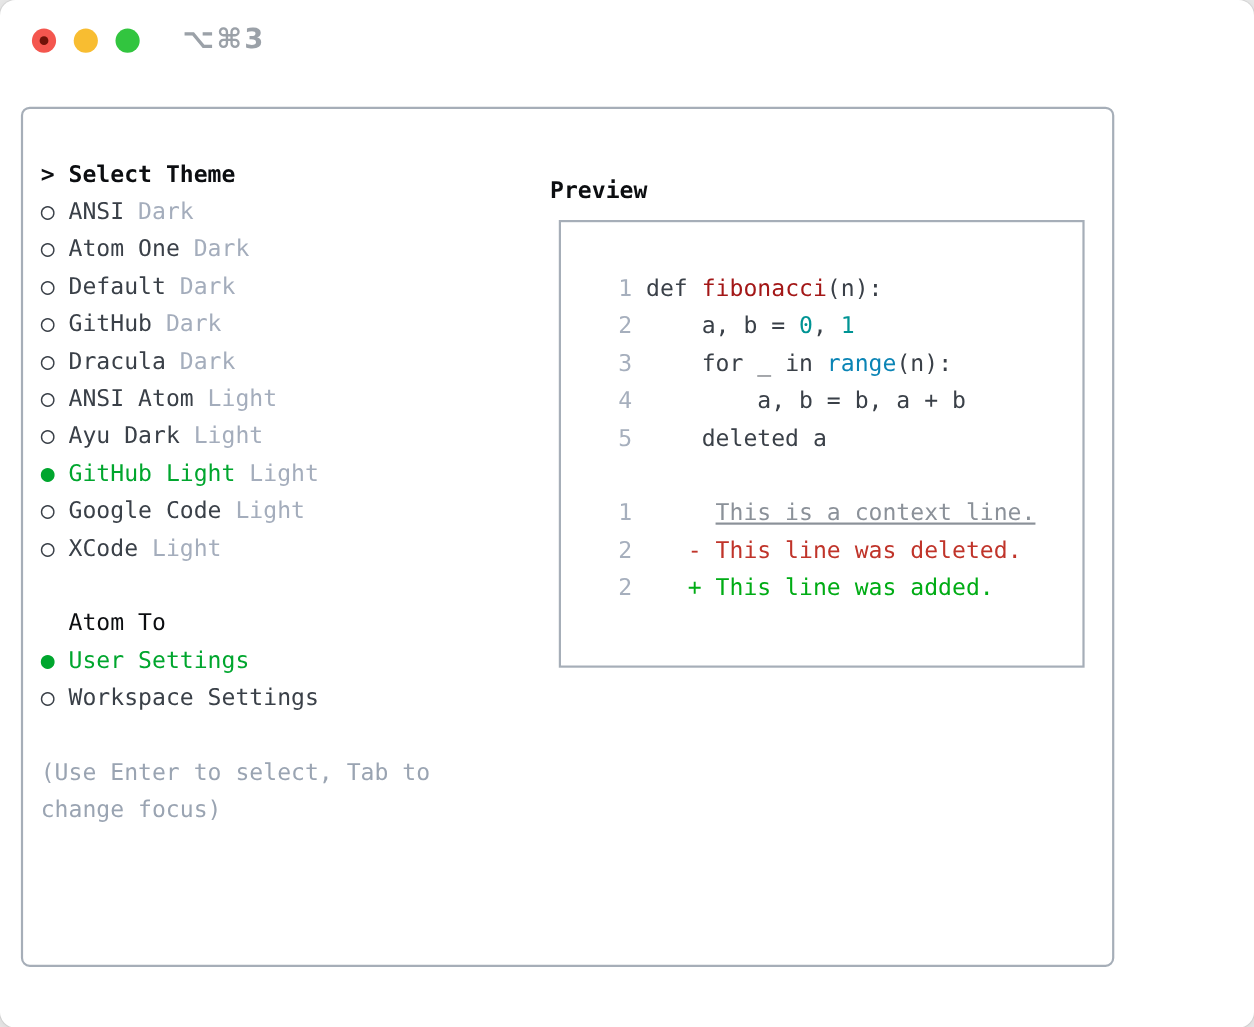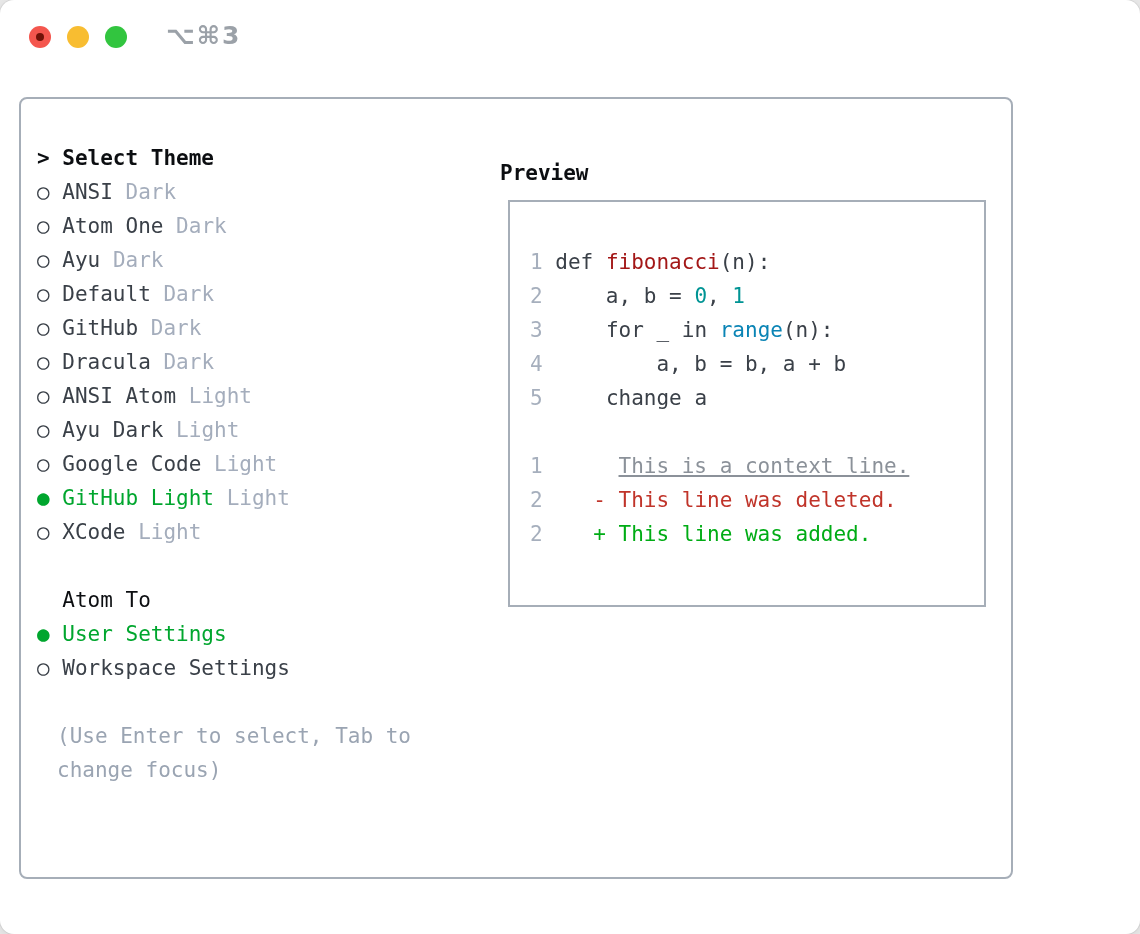--- a/index.html
+++ b/index.html
@@ -37,29 +37,29 @@
   .textcol { position:absolute; left:37px; top:141px; }
   .row { height:34px; line-height:34px; font-size:21px; white-space:pre; }
   .hdr   { font-weight:bold; color:var(--black); }
   .hdr2  { color:var(--black); }
   .marker{ font-weight:bold; color:var(--black); }
   .bullet{ color:var(--dark); }
   .bullet.sel { color:var(--green); }
   .item-name { color:var(--dark); }
   .item-name.sel { color:var(--green); }
   .muted { color:var(--muted); }
-  .hint  { color:var(--hint);margin-left:20px; }
+  .hint  { color:var(--hint); }
   
   .preview-hdr { position:absolute; left:500px; top:156px; }
   .preview-box {
     position:absolute; left:508px; top:200px; width:478px; height:407px;
     border:2px solid var(--border); background:#fff;
   }
   .code { position:absolute; left:20px; top:43px; }
-  .cl { height:34px; line-height:34px; font-size:21px; white-space:pre; }
+  .cl { height:34px; line-height:34px; font-size:21px; white-space:pre;margin-left:32px; }
   .tk-num     { color:var(--linenum); }
   .tk-plain   { color:var(--code); }
   .tk-kw      { color:var(--code); }
   .tk-title   { color:var(--red); }
   .tk-number  { color:var(--teal); }
   .tk-builtin { color:var(--blue); }
   .tk-ctx     { color:var(--ctx);text-decoration:underline; }
   .tk-del     { color:var(--delred); }
   .tk-add     { color:var(--addgreen); }
 </style>
@@ -74,47 +74,46 @@
   <div class="tl tl-min"></div>
   <div class="tl tl-max"></div>
   <div class="win-title">⌥⌘3</div>
 
   <div class="panel"></div>
 
   <div class="textcol" id="left-col">
       <div class="row"><span class="marker">&gt; </span><span class="hdr">Select Theme</span></div>
       <div class="row"><span class="bullet">○ </span><span class="item-name">ANSI</span><span class="muted"> Dark</span></div>
       <div class="row"><span class="bullet">○ </span><span class="item-name">Atom One</span><span class="muted"> Dark</span></div>
-      <div class="row"><span class="bullet">○ </span><span class="item-name">Ayu</span><span class="muted"> Dark</span></div>
       <div class="row"><span class="bullet">○ </span><span class="item-name">Default</span><span class="muted"> Dark</span></div>
       <div class="row"><span class="bullet">○ </span><span class="item-name">GitHub</span><span class="muted"> Dark</span></div>
       <div class="row"><span class="bullet">○ </span><span class="item-name">Dracula</span><span class="muted"> Dark</span></div>
       <div class="row"><span class="bullet">○ </span><span class="item-name">ANSI Atom</span><span class="muted"> Light</span></div>
       <div class="row"><span class="bullet">○ </span><span class="item-name">Ayu Dark</span><span class="muted"> Light</span></div>
+      <div class="row"><span class="bullet sel">● </span><span class="item-name sel">GitHub Light</span><span class="muted"> Light</span></div>
       <div class="row"><span class="bullet">○ </span><span class="item-name">Google Code</span><span class="muted"> Light</span></div>
-      <div class="row"><span class="bullet sel">● </span><span class="item-name sel">GitHub Light</span><span class="muted"> Light</span></div>
       <div class="row"><span class="bullet">○ </span><span class="item-name">XCode</span><span class="muted"> Light</span></div>
       <div class="row"></div>
       <div class="row"><span class="hdr2">  Atom To</span></div>
       <div class="row"><span class="bullet sel">● </span><span class="item-name sel">User Settings</span></div>
       <div class="row"><span class="bullet">○ </span><span class="item-name">Workspace Settings</span></div>
       <div class="row"></div>
       <div class="row"><span class="hint">(Use Enter to select, Tab to</span></div>
       <div class="row"><span class="hint">change focus)</span></div>
     </div>
 
   <div class="preview-hdr row hdr">Preview</div>
 
   <div class="preview-box">
     <div class="code" id="code-block">
         <div class="cl"><span class="tk-num">1</span><span class="tk-plain"> </span><span class="tk-kw">def</span><span class="tk-plain"> </span><span class="tk-title">fibonacci</span><span class="tk-plain">(n):</span></div>
         <div class="cl"><span class="tk-num">2</span><span class="tk-plain">     a, b = </span><span class="tk-number">0</span><span class="tk-plain">, </span><span class="tk-number">1</span></div>
         <div class="cl"><span class="tk-num">3</span><span class="tk-plain">     </span><span class="tk-kw">for</span><span class="tk-plain"> _ </span><span class="tk-kw">in</span><span class="tk-plain"> </span><span class="tk-builtin">range</span><span class="tk-plain">(n):</span></div>
         <div class="cl"><span class="tk-num">4</span><span class="tk-plain">         a, b = b, a + b</span></div>
-        <div class="cl"><span class="tk-num">5</span><span class="tk-plain">     </span><span class="tk-kw">change</span><span class="tk-plain"> a</span></div>
+        <div class="cl"><span class="tk-num">5</span><span class="tk-plain">     </span><span class="tk-kw">deleted</span><span class="tk-plain"> a</span></div>
         <div class="cl"></div>
         <div class="cl"><span class="tk-num">1</span><span class="tk-plain">      </span><span class="tk-ctx">This is a context line.</span></div>
         <div class="cl"><span class="tk-num">2</span><span class="tk-plain">    </span><span class="tk-del">- This line was deleted.</span></div>
         <div class="cl"><span class="tk-num">2</span><span class="tk-plain">    </span><span class="tk-add">+ This line was added.</span></div>
       </div>
   </div>
 
 </div>
 
 </body></html>

